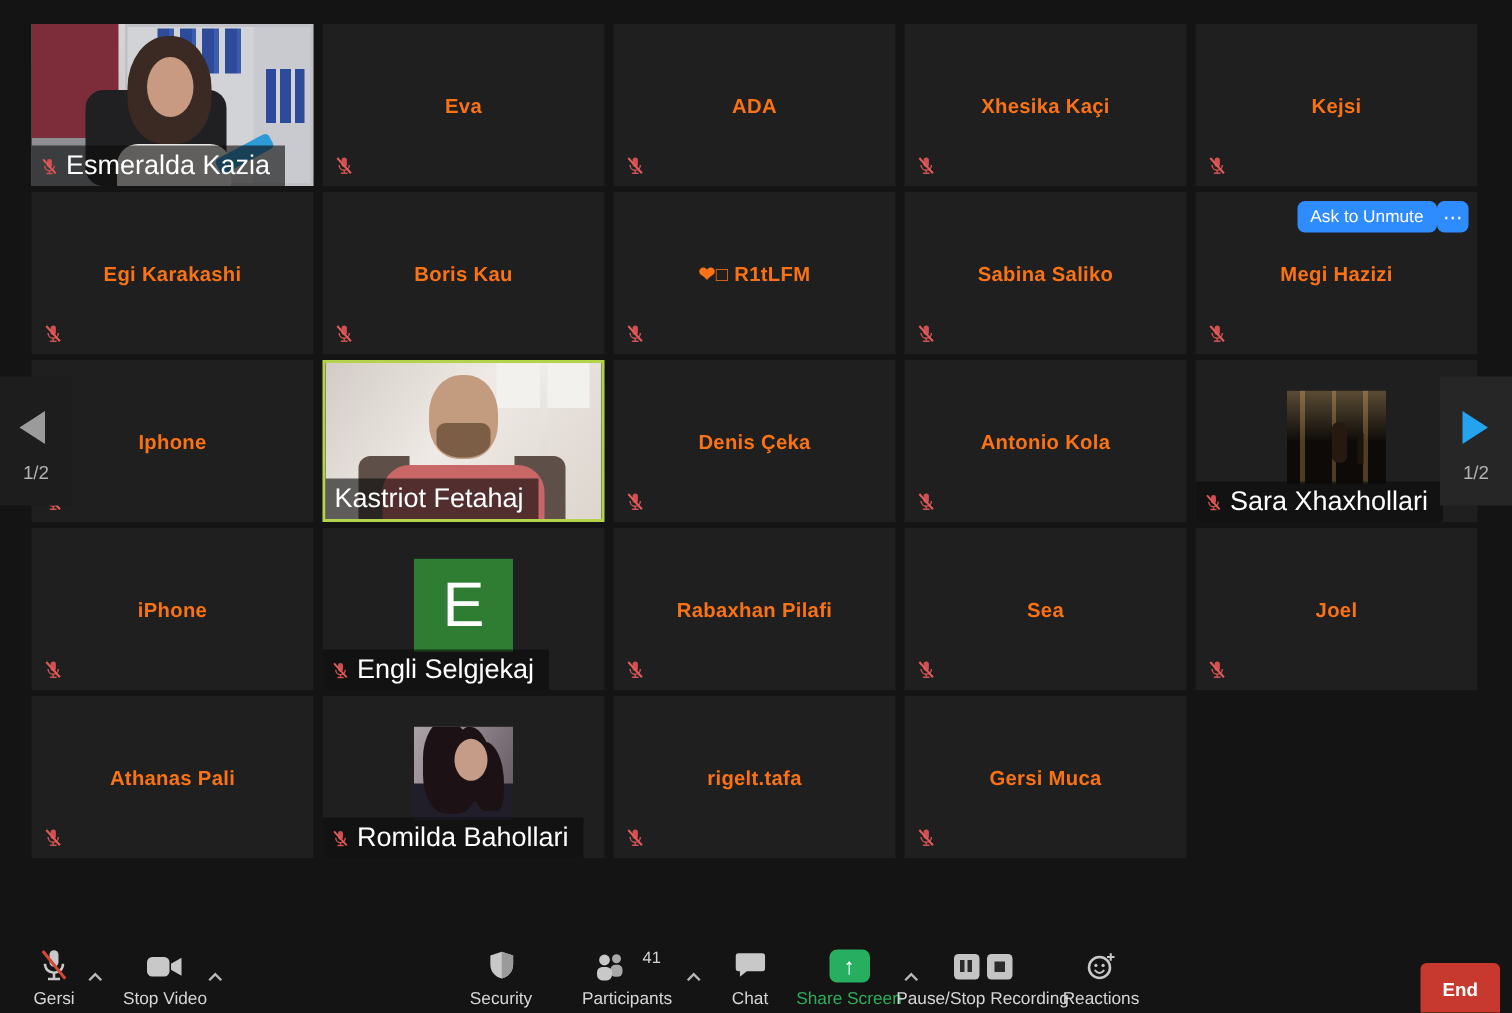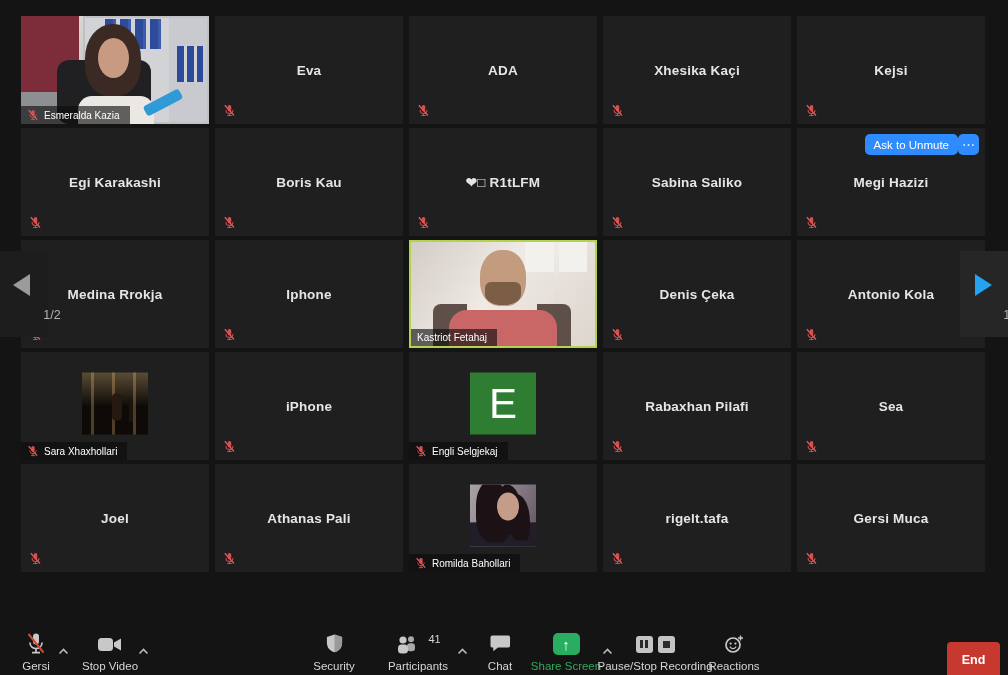--- a/index.html
+++ b/index.html
@@ -11,30 +11,30 @@
   
   #grid{
     position:absolute;left:21px;top:16px;
     display:grid;grid-template-columns:repeat(5,188px);grid-auto-rows:108px;
     gap:4px 6px;
   }
   .tile{position:relative;background:#1f1f1f;overflow:hidden;box-sizing:border-box;}
   .tile.active{border:2px solid #b5d24b;}
   .center-name{
     position:absolute;inset:0;display:flex;align-items:center;justify-content:center;
-    color:#e5e5e5;font-size:13.5px;font-weight:700;letter-spacing:.2px;text-align:left;
+    color:#f97316;font-size:13.5px;font-weight:700;letter-spacing:.2px;text-align:left;
     padding:0 6px;
   }
   .mic-standalone{position:absolute;left:8px;bottom:7px;width:13px;height:13px;z-index:2;}
   .tile-label{
     position:absolute;left:0;bottom:0;display:flex;align-items:center;gap:5px;
     background:rgba(12,12,12,.62);padding:3px 10px 3px 6px;max-width:90%;z-index:2;
   }
   .tile-label .mic-icon{width:12px;height:12px;flex:none;}
-  .label-text{color:#fff;font-size:10px;white-space:nowrap;overflow:hidden;text-align:center;}
+  .label-text{color:#fff;font-size:18px;white-space:nowrap;overflow:hidden;text-align:center;}
   .tile-overlay{position:absolute;top:6px;right:6px;display:flex;z-index:3;}
   .btn-unmute-req{
     background:#2e8cff;color:#fff;font-size:11.5px;border:none;border-radius:5px;
     height:21px;padding:0 9px;font-family:inherit;cursor:pointer;
   }
   .btn-more{
     background:#2e8cff;color:#fff;width:21px;height:21px;border-radius:5px;border:none;
     font-size:13px;line-height:20px;text-align:center;padding:0;cursor:pointer;font-family:inherit;
   }
   
@@ -90,21 +90,21 @@
     content:"";position:absolute;left:27px;top:8px;width:22px;height:28px;
     background:#c59c88;border-radius:50%;
   }
   
   .nav-strip{position:absolute;width:48px;height:86px;top:251px;z-index:6;}
   #nav-left{left:0;background:#1d1d1d;}
   #nav-right{left:960px;width:48px;background:#262626;}
   .tri{width:0;height:0;position:absolute;top:23px;}
   .tri-left{left:13px;border-top:11px solid transparent;border-bottom:11px solid transparent;border-right:17px solid #9b9b9b;}
   .tri-right{left:15px;border-top:11px solid transparent;border-bottom:11px solid transparent;border-left:17px solid #25a3ef;}
-  .page-ind{position:absolute;top:57px;width:100%;text-align:center;color:#b3b3b3;font-size:12.5px;margin-left:28px;}
+  .page-ind{position:absolute;top:57px;width:100%;text-align:center;color:#b3b3b3;font-size:12.5px;}
   
   #toolbar{position:absolute;left:0;top:620px;width:1008px;height:55px;}
   .tb{
     position:absolute;top:10px;height:42px;display:flex;flex-direction:column;
     align-items:center;justify-content:flex-end;cursor:pointer;
   }
   .icon-row{height:24px;display:flex;align-items:center;justify-content:center;gap:4px;}
   .tb .lbl{font-size:11.5px;color:#d6d6d6;margin-top:4px;white-space:nowrap;}
   .chev{position:absolute;top:18px;width:11px;height:7px;}
   .count{font-size:11px;color:#d6d6d6;margin:0 0 10px 2px;}
@@ -269,31 +269,20 @@
       <line x1="2" y1="1.4" x2="11.8" y2="12.4" stroke="#e05a5a" stroke-width="1.5"></line>
     </svg>
 
     <div class="tile-overlay">
       <button class="btn-unmute-req">Ask to Unmute</button>
       <button class="btn-more">⋯</button>
     </div>
   </div>
     <div class="tile">
 
-    <span class="center-name">Medina Rrokja</span>
-    <svg class="mic-standalone mic-icon" viewBox="0 0 14 14">
-      <rect x="5.1" y="1.1" width="3.8" height="6.8" rx="1.9" fill="#d05050"></rect>
-      <path d="M3.3 6.4c0 2.3 1.7 3.8 3.7 3.8s3.7-1.5 3.7-3.8" stroke="#d05050" fill="none" stroke-width="1.1"></path>
-      <path d="M7 10.2v2M4.6 12.4h4.8" stroke="#d05050" fill="none" stroke-width="1.1"></path>
-      <line x1="2" y1="1.4" x2="11.8" y2="12.4" stroke="#e05a5a" stroke-width="1.5"></line>
-    </svg>
-
-  </div>
-    <div class="tile">
-
     <span class="center-name">Iphone</span>
     <svg class="mic-standalone mic-icon" viewBox="0 0 14 14">
       <rect x="5.1" y="1.1" width="3.8" height="6.8" rx="1.9" fill="#d05050"></rect>
       <path d="M3.3 6.4c0 2.3 1.7 3.8 3.7 3.8s3.7-1.5 3.7-3.8" stroke="#d05050" fill="none" stroke-width="1.1"></path>
       <path d="M7 10.2v2M4.6 12.4h4.8" stroke="#d05050" fill="none" stroke-width="1.1"></path>
       <line x1="2" y1="1.4" x2="11.8" y2="12.4" stroke="#e05a5a" stroke-width="1.5"></line>
     </svg>
 
   </div>
     <div class="tile active">

